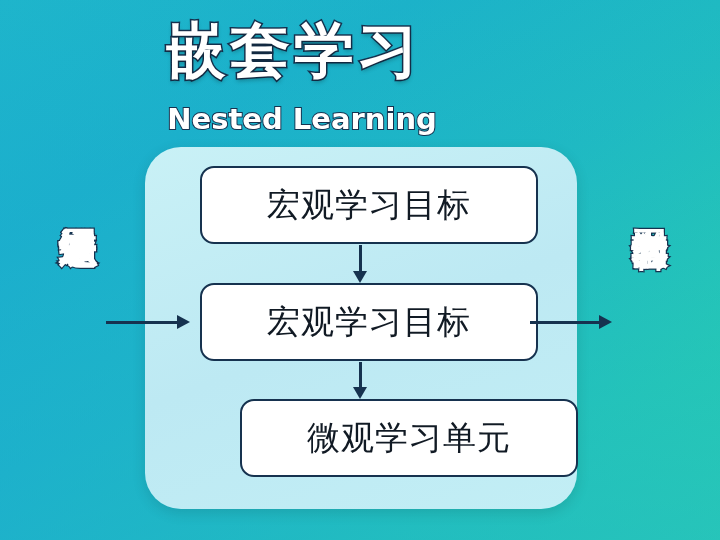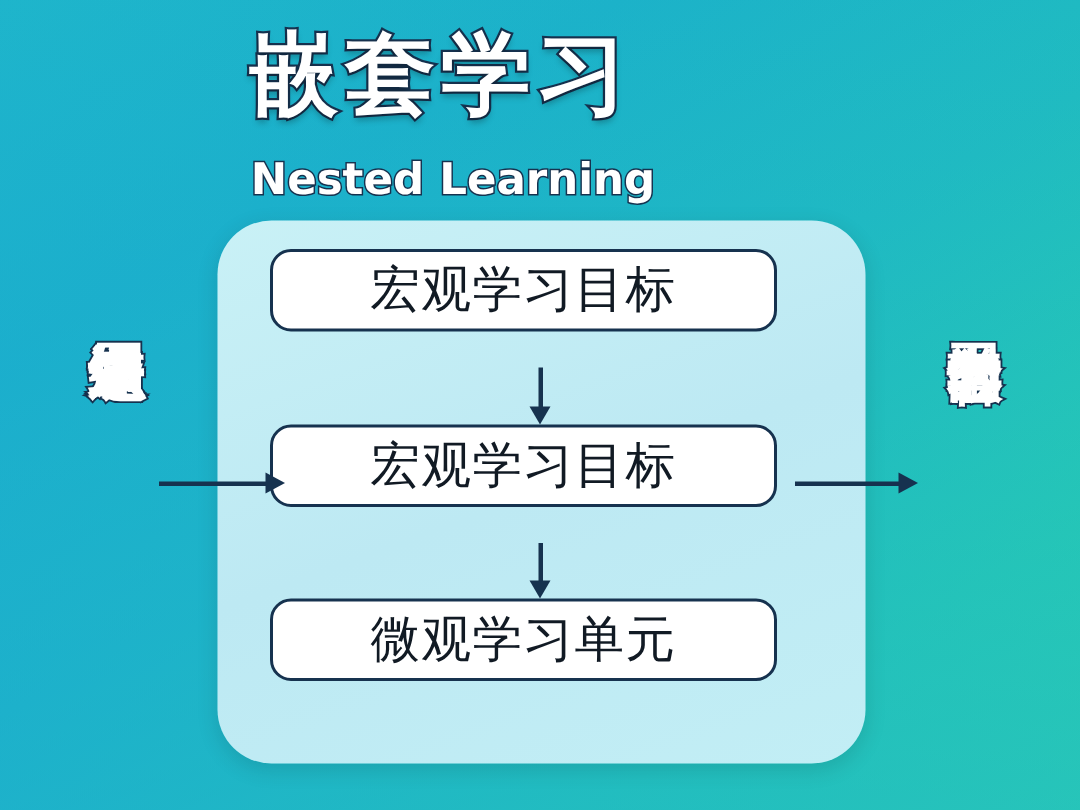--- a/index.html
+++ b/index.html
@@ -26,29 +26,29 @@
     -webkit-text-stroke: 2px #16324f; paint-order: stroke fill;
     line-height:40px;
   }
   .panel {
     position:absolute; left:145px; top:147px; width:432px; height:362px;
     border-radius:36px;
     background: linear-gradient(160deg, #c9f1f6 0%, #bde9f3 50%, #c2eef5 100%);
     box-shadow: 0 4px 14px rgba(0,0,0,0.12);
   }
   .box {
-    position:absolute; left:180px; width:338px; height:55px;
+    position:absolute; left:200px; width:338px; height:78px;
     background:#ffffff; border:2.5px solid #16324f; border-radius:14px;
     box-sizing:border-box;
     display:flex; align-items:center; justify-content:center;
     font-size:33px; color:#111a24; letter-spacing:1px;
   }
   .box.b1 { top:166px; }
   .box.b2 { top:283px; }
-  .box.b3 { top:399px; }
+  .box.b3 { top:399px;margin-left:40px; }
   .vline { position:absolute; left:359px; width:2.5px; background:#16324f; }
   .vhead {
     position:absolute; left:353px; width:0; height:0;
     border-left:7px solid transparent; border-right:7px solid transparent;
     border-top:12px solid #16324f;
   }
   .hline { position:absolute; height:2.5px; background:#16324f; top:321px; }
   .hhead {
     position:absolute; top:315px; width:0; height:0;
     border-top:7px solid transparent; border-bottom:7px solid transparent;

